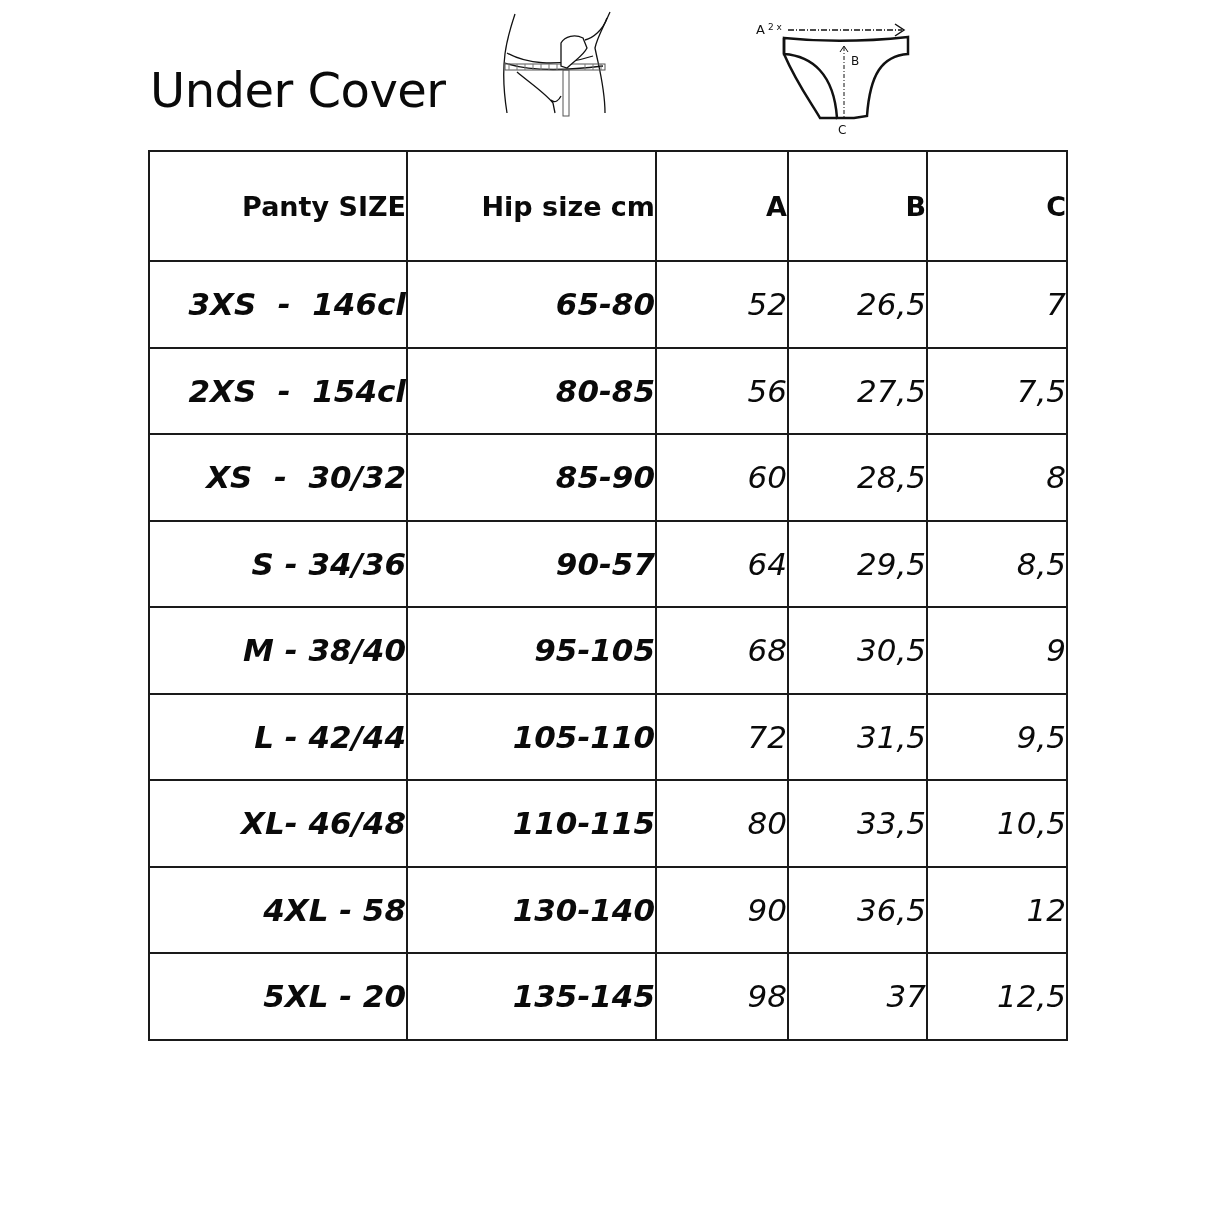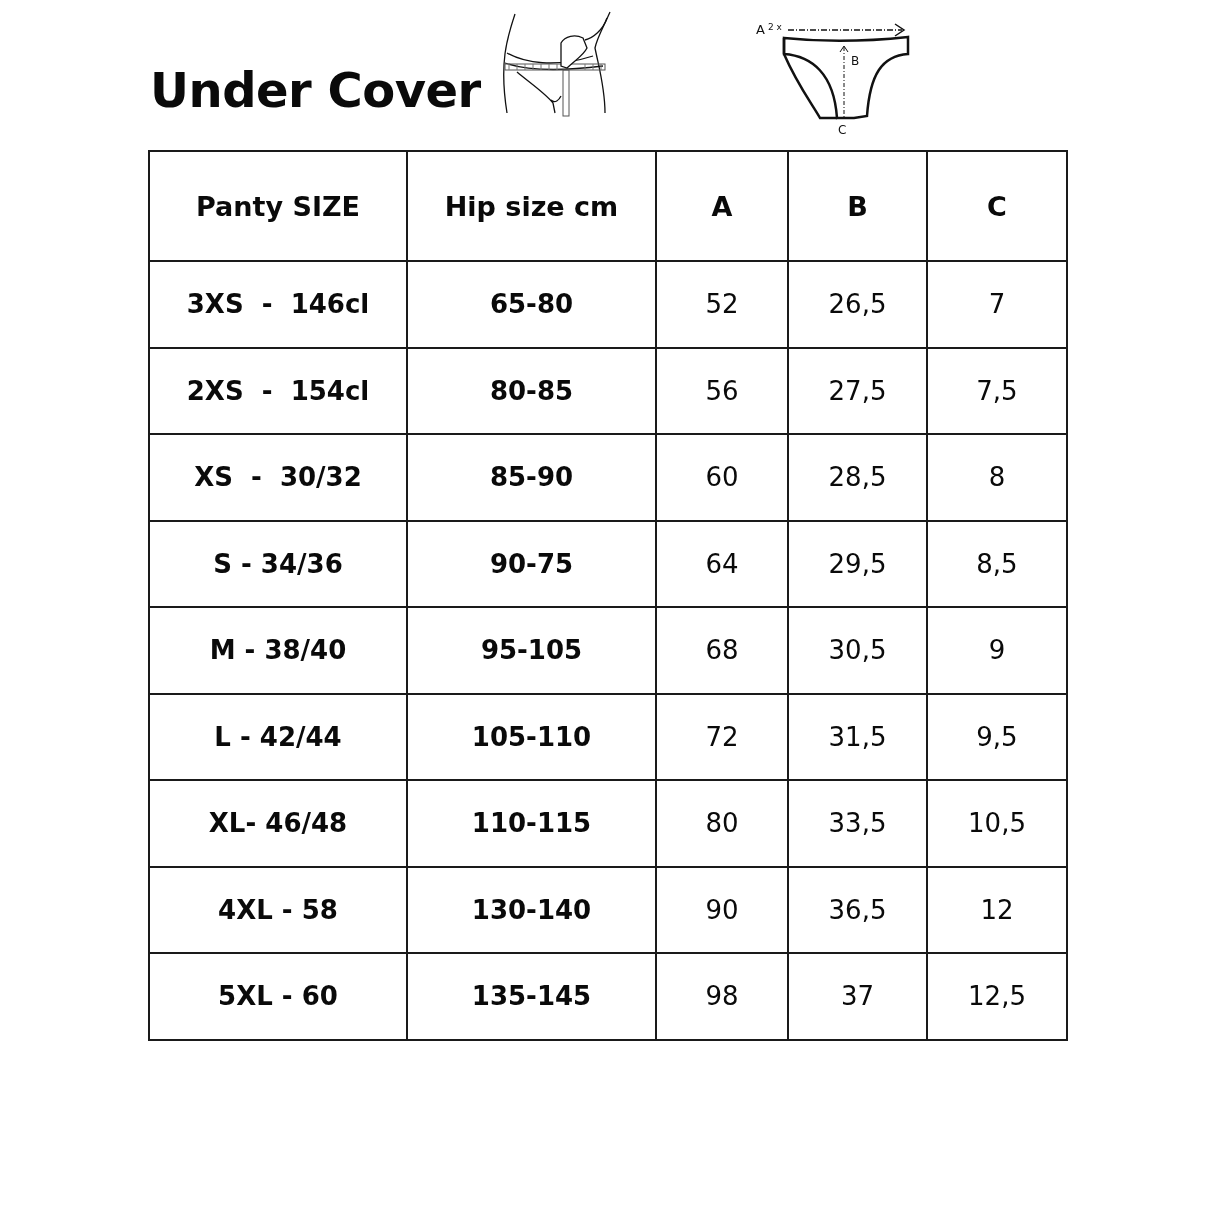--- a/index.html
+++ b/index.html
@@ -2,35 +2,35 @@
 <html><head>
   <meta charset="utf-8">
   <style>
     html, body { margin: 0; padding: 0; }
     body {
       width: 1214px; height: 1214px; background: #ffffff; position: relative; overflow: hidden;
       font-family: "DejaVu Sans", sans-serif; color: #0a0a0a;
     }
     .brand {
       position: absolute; left: 150px; top: 60px;
-      font-size: 48px; font-weight: bold; letter-spacing: -0.5px; line-height: 60px;
+      font-size: 48px; font-weight: normal; letter-spacing: -0.5px; line-height: 60px;
       font-family: "DejaVu Sans", sans-serif;
     }
     .fig-body { position: absolute; left: 495px; top: 8px; width: 125px; height: 110px; }
     .fig-panty { position: absolute; left: 752px; top: 14px; width: 160px; height: 125px; }
     table.size {
       position: absolute; left: 148px; top: 150px;
       border-collapse: collapse; table-layout: fixed;
       width: 918px;
     }
     table.size td, table.size th {
-      border: 2px solid #1a1a1a; text-align: center; vertical-align: middle; padding: 0;
+      border: 2px solid #1a1a1a; text-align: right; vertical-align: middle; padding: 0;
     }
     table.size th { height: 108px; font-size: 27px; font-weight: bold; }
-    table.size td { height: 84.5px; font-size: 26px; }
+    table.size td { height: 84.5px; font-size: 31px; font-style: italic; }
     td.bold { font-weight: bold; }
     td.num { font-weight: normal; }
   </style>
 </head>
 <body>
 
 <div class="brand">Under Cover</div>
 
 <svg class="fig-body" viewBox="0 0 125 110">
   <path d="M20 6 C12 30 4 55 12 105" fill="none" stroke="#111" stroke-width="1.3"></path>
@@ -103,21 +103,21 @@
     </tr>
     <tr>
       <td class="bold" style="white-space:pre">XS  -  30/32</td>
       <td class="bold">85-90</td>
       <td class="num">60</td>
       <td class="num">28,5</td>
       <td class="num">8</td>
     </tr>
     <tr>
       <td class="bold">S - 34/36</td>
-      <td class="bold">90-75</td>
+      <td class="bold">90-57</td>
       <td class="num">64</td>
       <td class="num">29,5</td>
       <td class="num">8,5</td>
     </tr>
     <tr>
       <td class="bold">M - 38/40</td>
       <td class="bold">95-105</td>
       <td class="num">68</td>
       <td class="num">30,5</td>
       <td class="num">9</td>
@@ -137,20 +137,20 @@
       <td class="num">10,5</td>
     </tr>
     <tr>
       <td class="bold">4XL - 58</td>
       <td class="bold">130-140</td>
       <td class="num">90</td>
       <td class="num">36,5</td>
       <td class="num">12</td>
     </tr>
     <tr>
-      <td class="bold">5XL - 60</td>
+      <td class="bold">5XL - 20</td>
       <td class="bold">135-145</td>
       <td class="num">98</td>
       <td class="num">37</td>
       <td class="num">12,5</td>
     </tr>
   </tbody>
 </table>
 
 </body></html>

